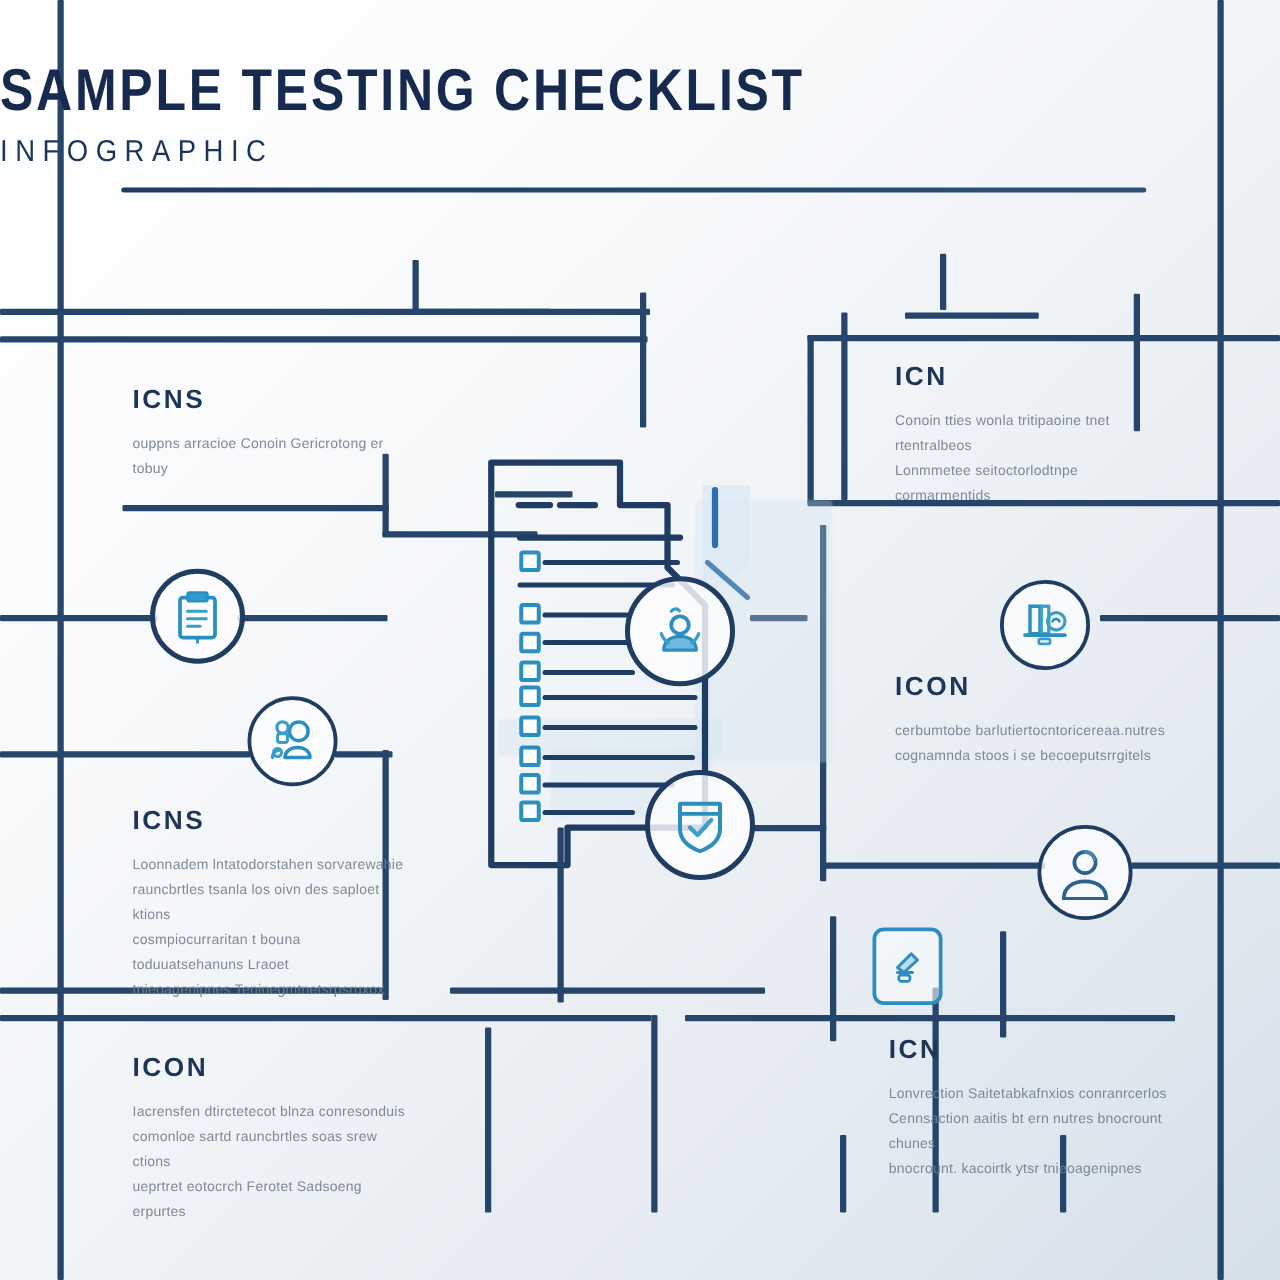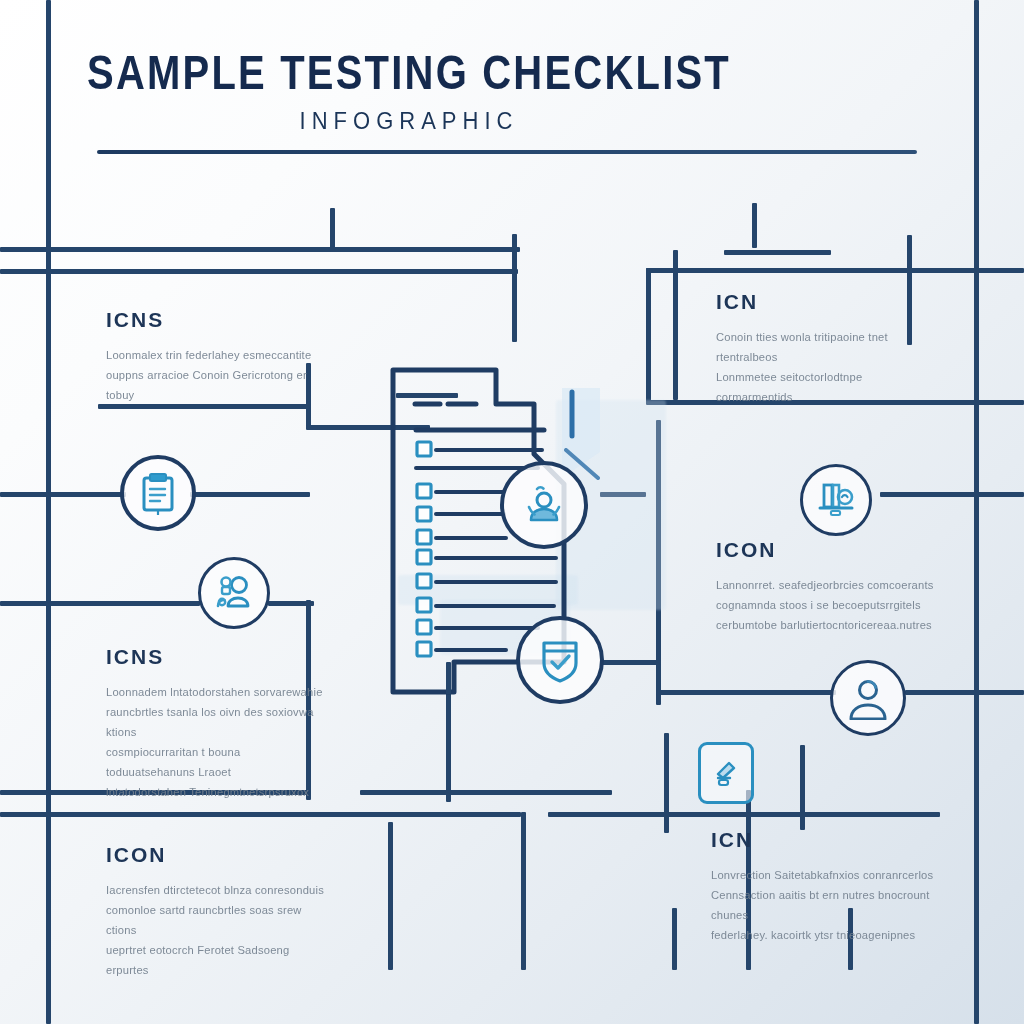--- a/index.html
+++ b/index.html
@@ -7,21 +7,21 @@
     width:1024px;height:1024px;overflow:hidden;
     font-family:"Liberation Sans",sans-serif;
     background:linear-gradient(135deg,#ffffff 0%,#fbfcfd 22%,#f2f5f8 48%,#e6ecf2 72%,#d6e0ea 100%);
   }
   #stage{position:relative;width:1024px;height:1024px;}
 
   
   .ln{position:absolute;background:#25456b;border-radius:1px;}
 
   
-  #title-block{position:absolute;left:0;top:48px;width:818px;text-align:center;}
+  #title-block{position:absolute;left:0;top:48px;width:818px;}
   #title{
     font-size:40px;font-weight:bold;letter-spacing:2.2px;color:#152a4e;
     font-family:"Liberation Sans",sans-serif;line-height:1.05;
     transform:scaleY(1.18);transform-origin:center top;
   }
   #subtitle{
     margin-top:18px;font-size:22px;letter-spacing:6px;color:#1b3558;
     font-weight:400;transform:scaleY(1.1);
   }
   #title-rule{position:absolute;left:97px;top:150px;width:820px;height:4px;
@@ -100,57 +100,55 @@
   <div class="ln" style="left:548px;top:812px;width:392px;height:5px;"></div>
 
   <div id="title-block">
     <div id="title">SAMPLE TESTING CHECKLIST</div>
     <div id="subtitle">INFOGRAPHIC</div>
   </div>
   <div id="title-rule"></div>
 
   <div class="block" style="left:106px;top:308px;width:215px;">
     <p class="bh">ICNS</p>
-    <p class="bp">Loonmalex trin federlahey esmeccantite</p>
     <p class="bp">ouppns arracioe Conoin Gericrotong er tobuy</p>
   </div>
 
   <div class="block" style="left:716px;top:290px;width:220px;">
     <p class="bh">ICN</p>
     <p class="bp">Conoin tties wonla tritipaoine tnet rtentralbeos</p>
     <p class="bp">Lonmmetee seitoctorlodtnpe cormarmentids</p>
   </div>
 
   <div class="block" style="left:106px;top:645px;width:220px;">
     <p class="bh">ICNS</p>
     <p class="bp">Loonnadem lntatodorstahen sorvarewahie</p>
-    <p class="bp">rauncbrtles tsanla los oivn des soxiovwa ktions</p>
+    <p class="bp">rauncbrtles tsanla los oivn des saploet ktions</p>
     <p class="bp">cosmpiocurraritan t bouna toduuatsehanuns Lraoet</p>
-    <p class="bp">lntatodorstahen Teninegmtnetsrpsruxox</p>
+    <p class="bp">tnieoagenipnes Teninegmtnetsrpsruxox</p>
   </div>
 
   <div class="block" style="left:716px;top:538px;width:225px;">
     <p class="bh">ICON</p>
-    <p class="bp">Lannonrret. seafedjeorbrcies comcoerants</p>
+    <p class="bp">cerbumtobe barlutiertocntoricereaa.nutres</p>
     <p class="bp">cognamnda stoos i se becoeputsrrgitels</p>
-    <p class="bp">cerbumtobe barlutiertocntoricereaa.nutres</p>
   </div>
 
   <div class="block" style="left:106px;top:843px;width:220px;">
     <p class="bh">ICON</p>
     <p class="bp">Iacrensfen dtirctetecot blnza conresonduis</p>
     <p class="bp">comonloe sartd rauncbrtles soas srew ctions</p>
     <p class="bp">ueprtret eotocrch Ferotet Sadsoeng erpurtes</p>
   </div>
 
   <div class="block" style="left:711px;top:828px;width:225px;">
     <p class="bh">ICN</p>
     <p class="bp">Lonvrection Saitetabkafnxios conranrcerlos</p>
     <p class="bp">Cennsaction aaitis bt ern nutres bnocrount chunes</p>
-    <p class="bp">federlahey. kacoirtk ytsr tnieoagenipnes</p>
+    <p class="bp">bnocrount. kacoirtk ytsr tnieoagenipnes</p>
   </div>
 
   <div class="wash" style="left:556px;top:400px;width:110px;height:210px;opacity:.30;"></div>
   <div class="wash" style="left:398px;top:575px;width:180px;height:30px;opacity:.35;"></div>
   <div class="wash" style="left:440px;top:600px;width:130px;height:55px;opacity:.30;"></div>
 
   <svg width="90" height="120" style="position:absolute;left:558px;top:382px;">
     <path d="M4,6 L42,6 L42,70 L4,96 Z" fill="#dbe9f5" opacity=".75"></path>
     <line x1="14" y1="10" x2="14" y2="54" stroke="#2d6fa8" stroke-width="5" stroke-linecap="round"></line>
     <line x1="8" y1="68" x2="40" y2="96" stroke="#2d6fa8" stroke-width="4" stroke-linecap="round" opacity=".8"></line>

